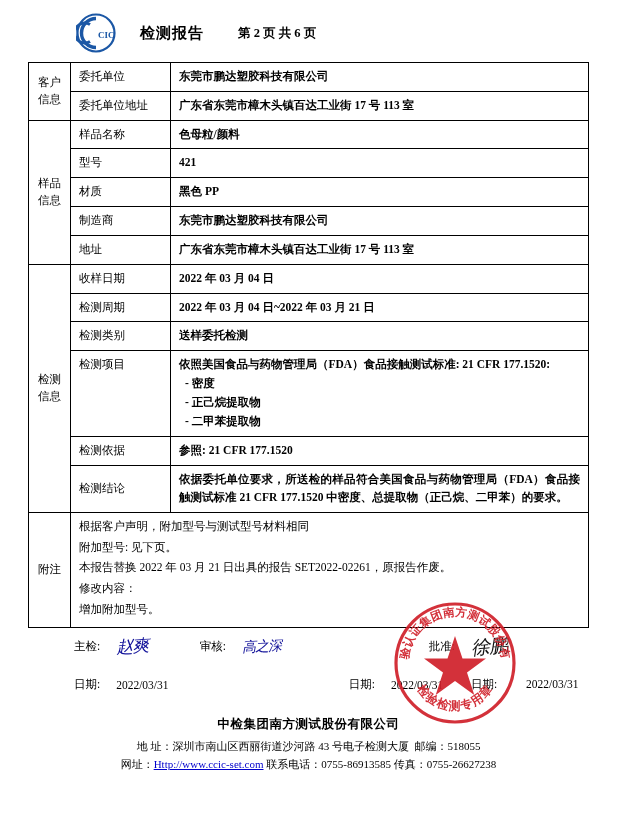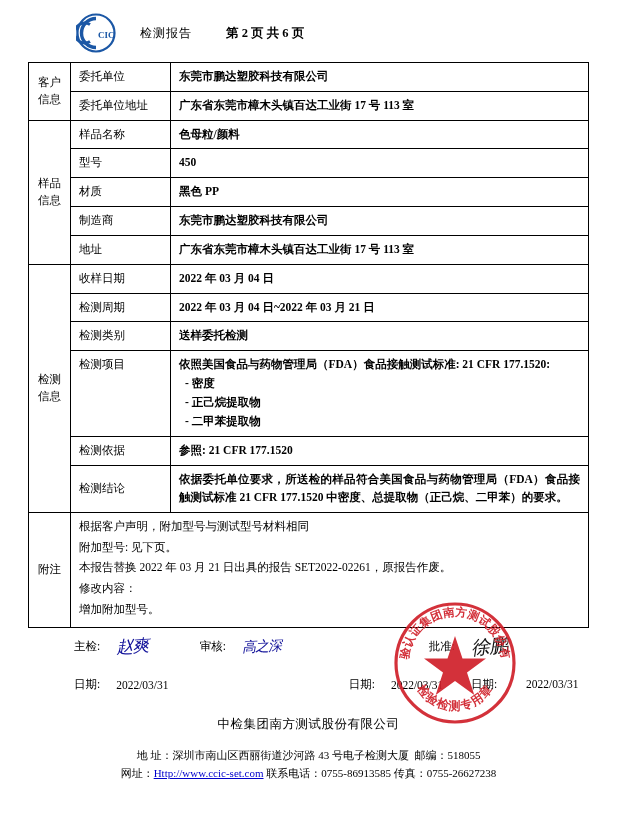--- a/index.html
+++ b/index.html
@@ -34,22 +34,22 @@
   .logo {
     width: 40px;
     height: 40px;
     flex: 0 0 40px;
     margin-left: 48px;
     margin-right: 24px;
     position: relative;
   }
   .logo svg { display: block; }
   .report-title {
-    font-size: 12px;
-    font-weight: normal;
+    font-size: 15px;
+    font-weight: bold;
     letter-spacing: 1px;
     white-space: nowrap;
   }
   .report-no {
     margin-left: 44px;
     font-size: 12.5px;
     font-weight: bold;
     white-space: nowrap;
   }
   .report-no .label { font-weight: bold; }
@@ -167,24 +167,24 @@
 
   
   .footer {
     width: 561px;
     margin: 10px auto 0 auto;
     text-align: center;
     font-size: 11px;
     line-height: 1.65;
   }
   .footer .company {
-    font-weight: normal;
+    font-weight: bold;
     font-size: 12.5px;
     letter-spacing: .5px;
-    margin-bottom: 11px;
+    margin-bottom: 2px;
   }
   .footer a,
   .footer .url {
     color: #0000cc;
     text-decoration: underline;
   }
 </style>
 </head>
 <body>
 
@@ -227,21 +227,21 @@
       <tr>
         <td class="sect" rowspan="5">
           <span class="l">样品</span>
           <span class="l">信息</span>
         </td>
         <td class="key">样品名称</td>
         <td class="val">色母粒/颜料</td>
       </tr>
       <tr>
         <td class="key">型号</td>
-        <td class="val">450</td>
+        <td class="val">421</td>
       </tr>
       <tr>
         <td class="key">材质</td>
         <td class="val">黑色 PP</td>
       </tr>
       <tr>
         <td class="key">制造商</td>
         <td class="val">东莞市鹏达塑胶科技有限公司</td>
       </tr>
       <tr>

